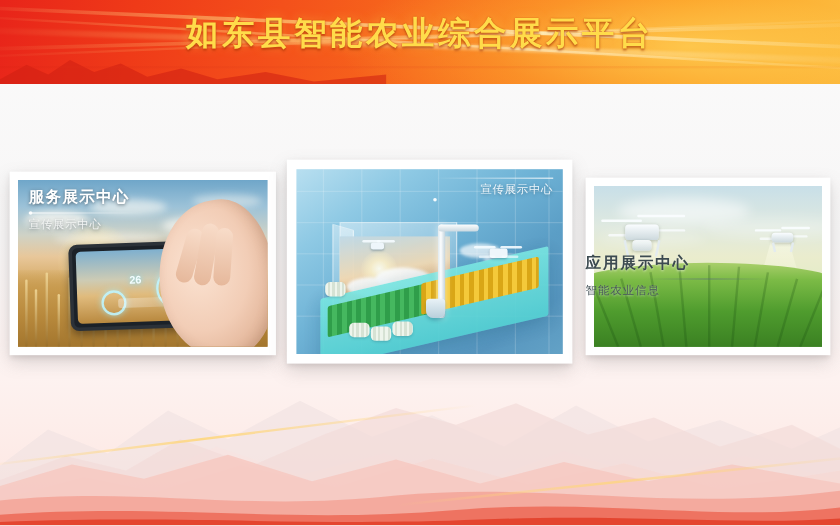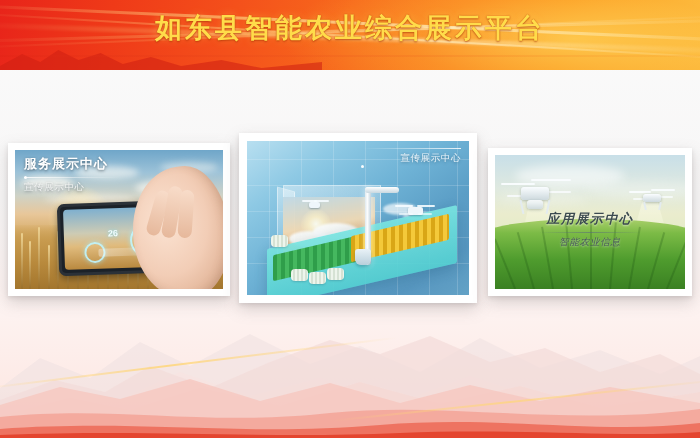--- a/index.html
+++ b/index.html
@@ -343,20 +343,20 @@
         <div class="r" style="left:0px;top:6px;width:22px;"></div>
         <div class="r" style="left:22px;top:4px;width:24px;"></div>
         <div class="r" style="left:4px;top:13px;width:20px;opacity:.8;"></div>
         <div class="r" style="left:24px;top:11px;width:20px;opacity:.8;"></div>
         <div class="b" style="left:14px;top:9px;width:18px;height:8px;"></div>
         <div class="leg" style="left:15px;top:17px;height:8px;transform:rotate(-12deg);"></div>
         <div class="leg" style="left:30px;top:17px;height:8px;transform:rotate(12deg);"></div>
       </div>
     </div>
 
-    <div class="card-txt" style="left:0;right:0;top:62px;text-align:center;font-style:italic;">
+    <div class="card-txt" style="left:0;right:0;top:62px;">
       <div class="card-title" style="font-size:13px;color:#3c4a50;letter-spacing:1.5px;text-shadow:0 1px 2px rgba(255,255,255,.55);">应用展示中心</div>
       <div class="rule" style="width:104px;margin:4px auto 0 auto;background:linear-gradient(90deg,rgba(90,110,120,0),rgba(90,110,120,.6),rgba(90,110,120,0));"></div>
       <div class="card-sub" style="font-size:9.5px;color:#49565c;letter-spacing:.8px;margin-top:3px;text-shadow:0 1px 2px rgba(255,255,255,.5);">智能农业信息</div>
     </div>
   </div>
 
 </div>
 
 </body></html>

